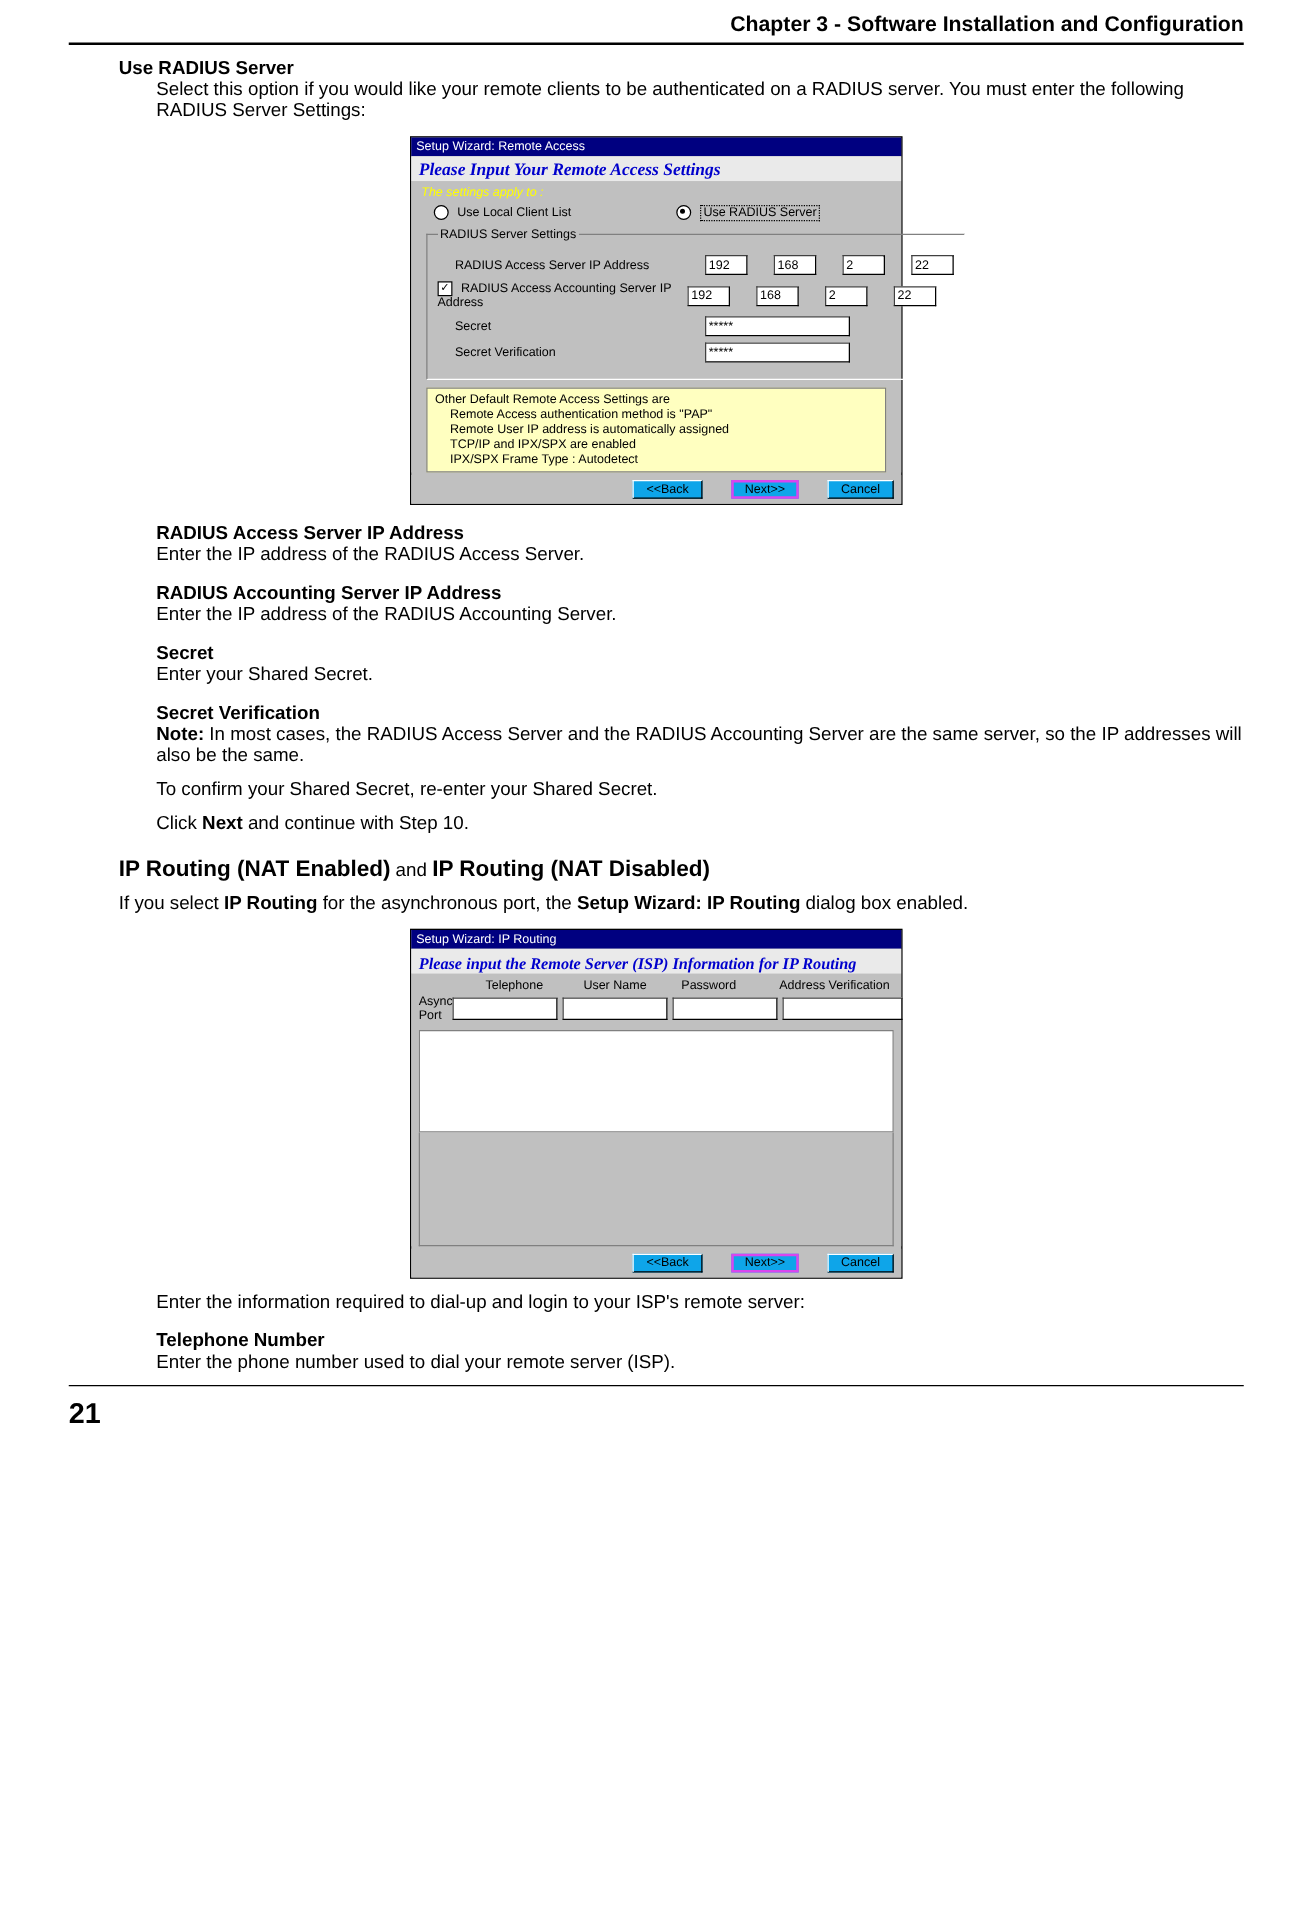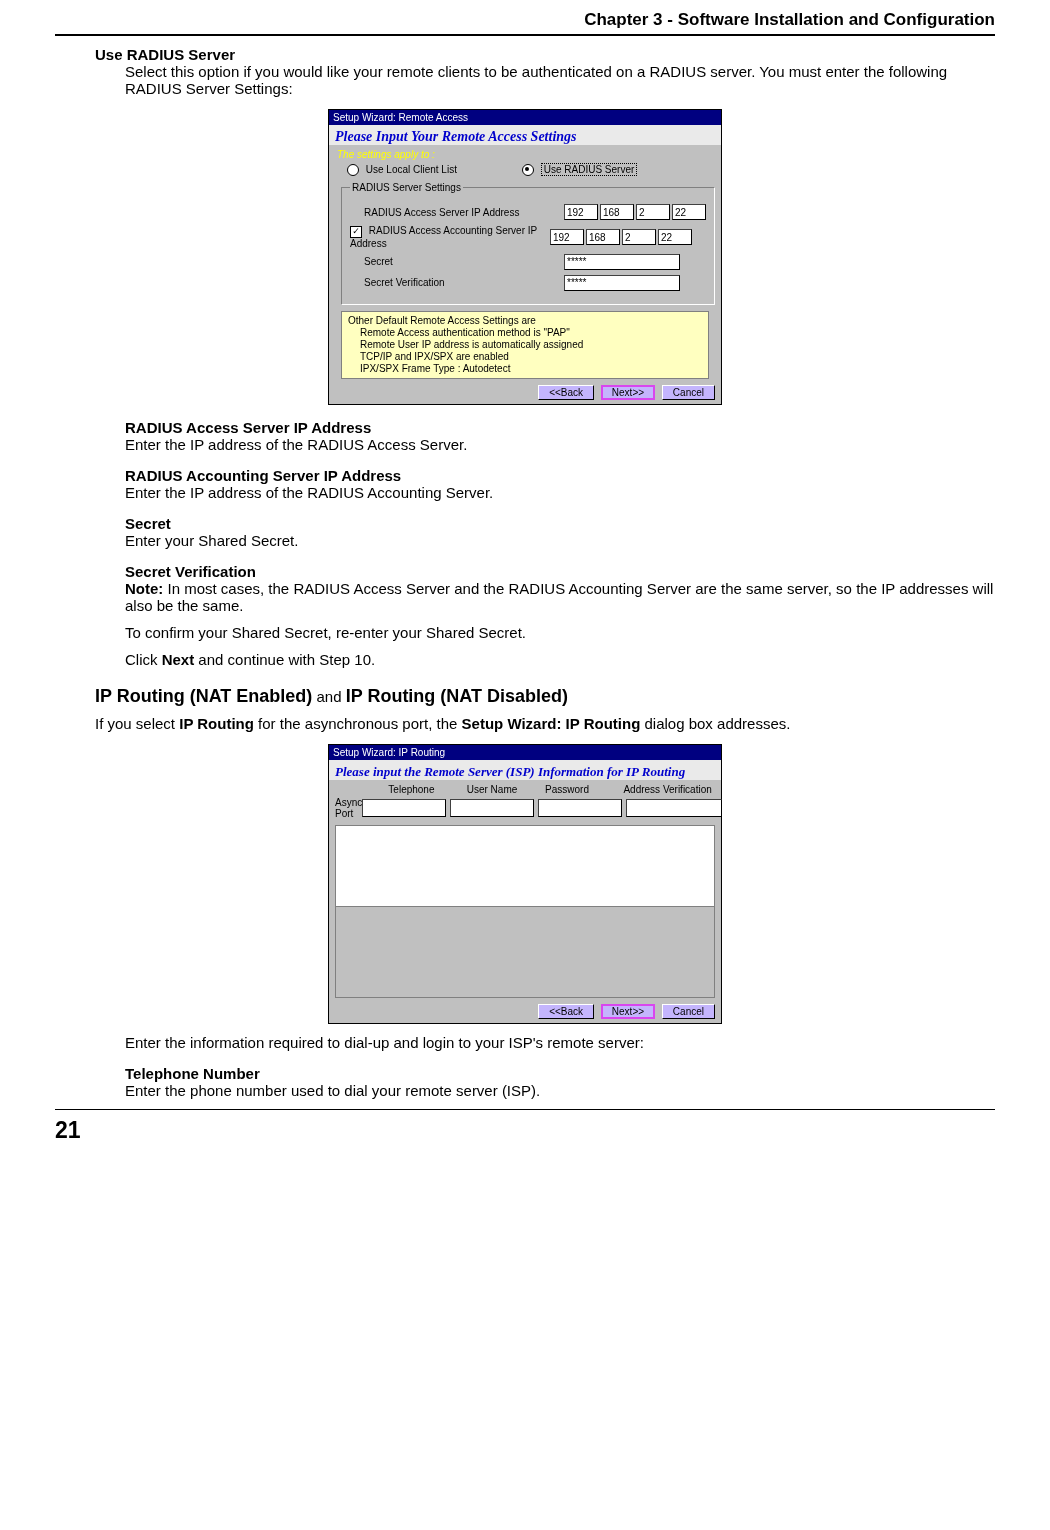--- a/index.html
+++ b/index.html
@@ -88,21 +88,21 @@
     color: #0000cc;
     font-family: "Times New Roman", serif;
     font-size: 14px;
   }
   .panel {
     background: #c0c0c0;
     padding: 4px 8px 8px 8px;
   }
   .radio-row {
     display: flex;
-    gap: 65px;
+    gap: 84px;
     padding: 4px 10px 6px 10px;
     align-items: center;
   }
   .radio {
     display: inline-block;
     width: 10px; height: 10px;
     border: 1px solid #000;
     border-radius: 50%;
     background: #fff;
     position: relative;
@@ -135,21 +135,21 @@
   .form-row {
     display: flex;
     align-items: center;
     margin: 5px 0;
   }
   .form-row .lbl {
     width: 200px;
   }
   .form-row .ip-group {
     display: flex;
-    gap: 2px;
+    gap: 21px;
   }
   .ip-oct {
     width: 28px;
     height: 14px;
     border: 1px solid #000;
     border-top: 1px solid #404040;
     border-left: 1px solid #404040;
     background: #fff;
     font-size: 10px;
     padding: 0 2px;
@@ -186,24 +186,24 @@
   .btn-row {
     text-align: right;
     padding: 4px 6px;
     background: #c0c0c0;
   }
   .win-btn {
     display: inline-block;
     border: 1px solid #000;
     border-top-color: #fff;
     border-left-color: #fff;
-    background: #c4b5fd;
+    background: #0ea5e9;
     font-size: 10px;
     padding: 1px 10px;
-    margin-left: 4px;
+    margin-left: 20px;
     text-align: center;
   }
   .win-btn.default {
     border: 2px solid #d946ef;
     padding: 0 9px;
   }
   
   .ss2-col-head {
     display: flex;
     font-size: 10px;
@@ -335,21 +335,21 @@
     <div class="para">
       <span>Click </span><b>Next</b><span> and continue with Step 10.</span>
     </div>
   </div>
 
   <div class="section-head">
     <span>IP Routing (NAT Enabled)</span><span class="and"> and </span><span>IP Routing (NAT Disabled)</span>
   </div>
 
   <div class="para" style="margin-left:40px;">
-    <span>If you select </span><b>IP Routing</b><span> for the asynchronous port, the </span><b>Setup Wizard: IP Routing</b><span> dialog box addresses.</span>
+    <span>If you select </span><b>IP Routing</b><span> for the asynchronous port, the </span><b>Setup Wizard: IP Routing</b><span> dialog box enabled.</span>
   </div>
 
   <div class="screenshot">
     <div class="titlebar">Setup Wizard: IP Routing</div>
     <div class="wiz-head">
       <div class="instr" style="font-size:13px;">Please input the Remote Server (ISP) Information for IP Routing</div>
     </div>
     <div class="panel" style="padding:2px 0 0 0;">
       <div class="ss2-col-head">
         <span class="lc"></span>

